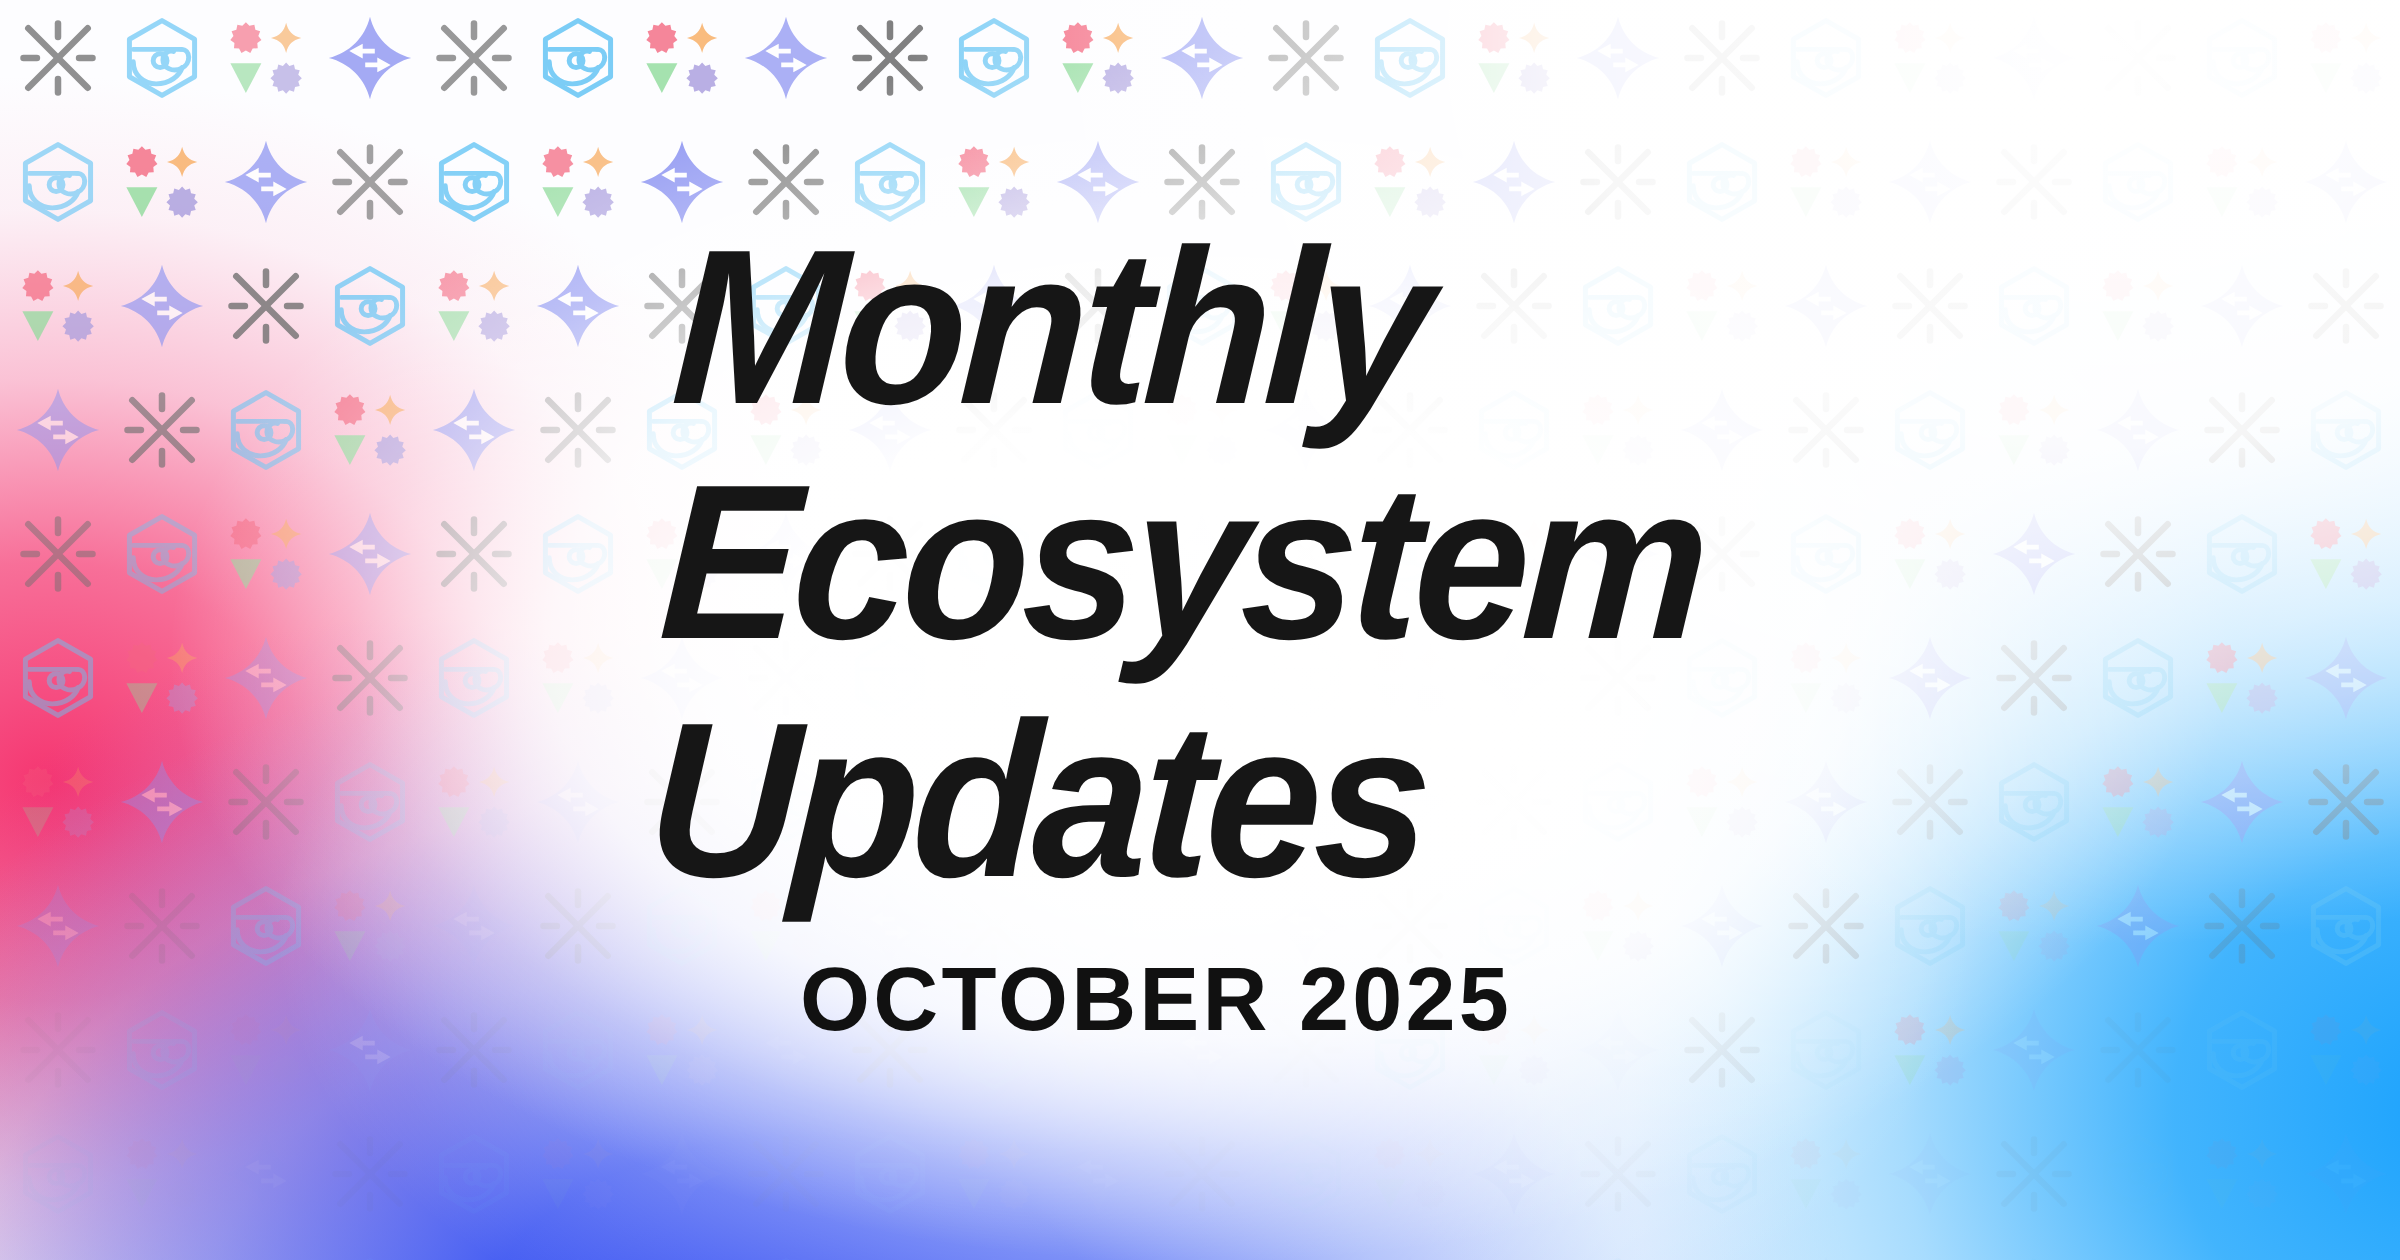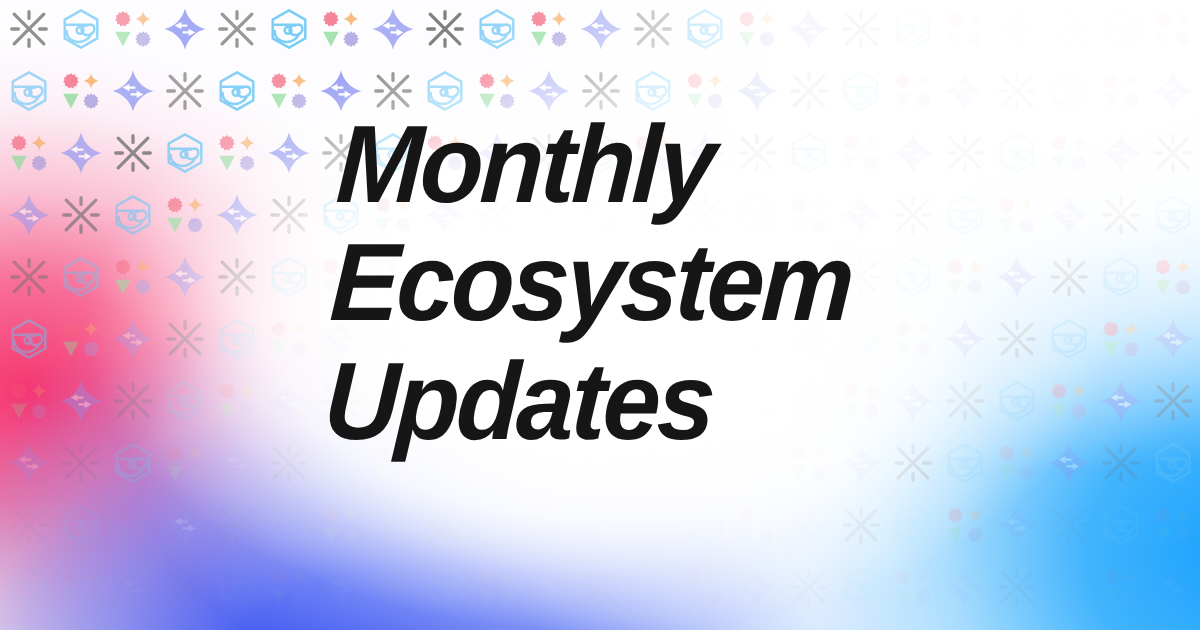--- a/index.html
+++ b/index.html
@@ -3116,15 +3116,16 @@
   <div id="veil"></div>
 
   <div class="grad-layer" id="grad-white-tr"></div>
 
   <div id="content">
     <h1 id="title">
       <span class="title-line">Monthly</span>
       <span class="title-line">Ecosystem</span>
       <span class="title-line">Updates</span>
     </h1>
+    <div id="subtitle">OCTOBER 2025</div>
   </div>
 
 </div>
 
 </body></html>

